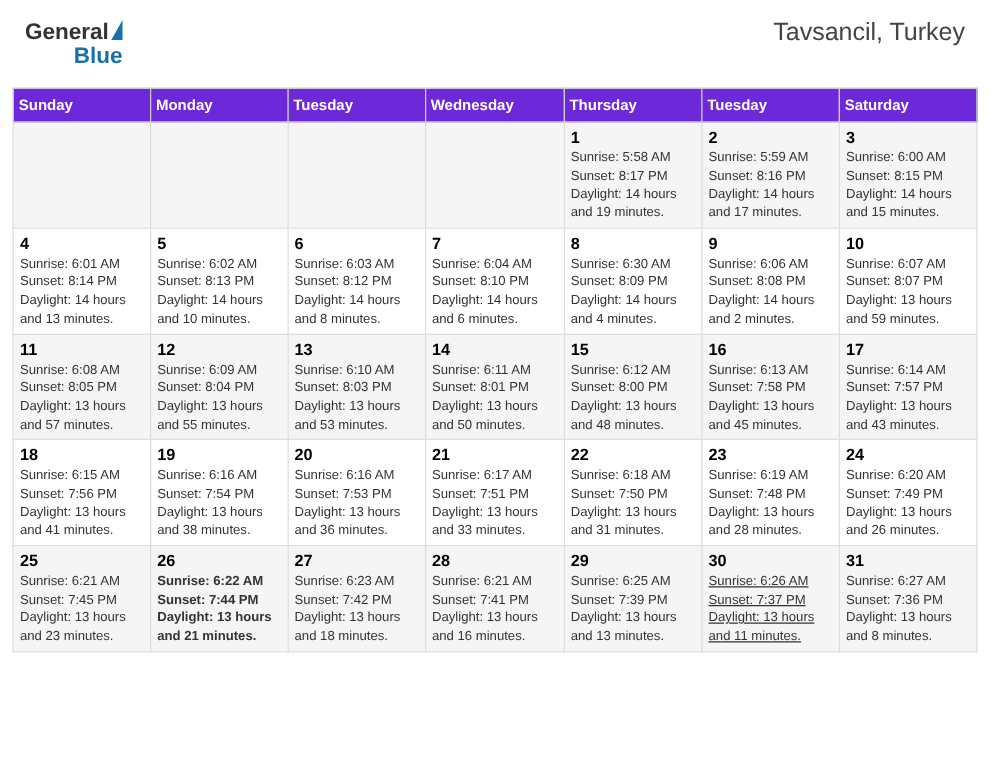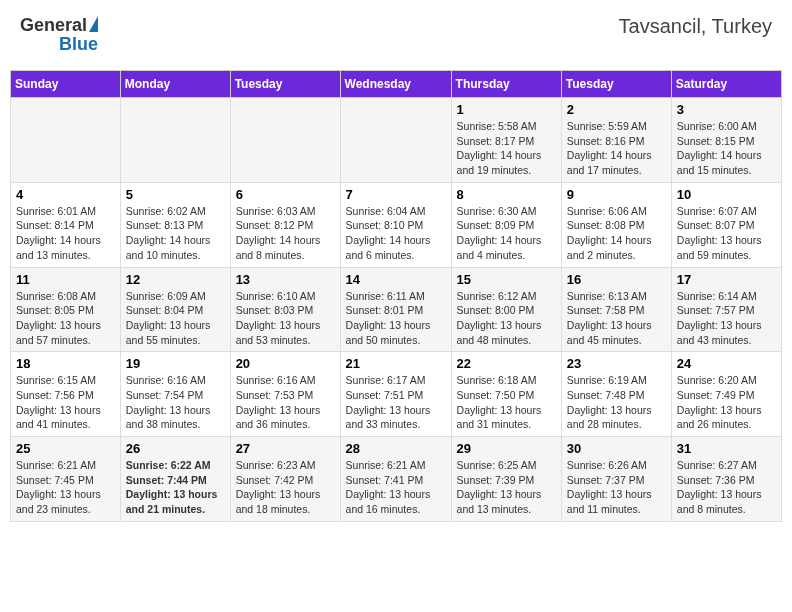--- a/index.html
+++ b/index.html
@@ -319,21 +319,21 @@
         </td>
         <td>
           <span class="day-num">29</span>
           <div class="day-info" style="white-space: pre-line;">Sunrise: 6:25 AM
 Sunset: 7:39 PM
 Daylight: 13 hours
 and 13 minutes.</div>
         </td>
         <td>
           <span class="day-num">30</span>
-          <div class="day-info" style="white-space: pre-line;">Sunrise: 6:26 AM
+          <div class="day-info" style="white-space: pre-line; text-decoration: underline;">Sunrise: 6:26 AM
 Sunset: 7:37 PM
 Daylight: 13 hours
 and 11 minutes.</div>
         </td>
         <td>
           <span class="day-num">31</span>
           <div class="day-info" style="white-space: pre-line;">Sunrise: 6:27 AM
 Sunset: 7:36 PM
 Daylight: 13 hours
 and 8 minutes.</div>

